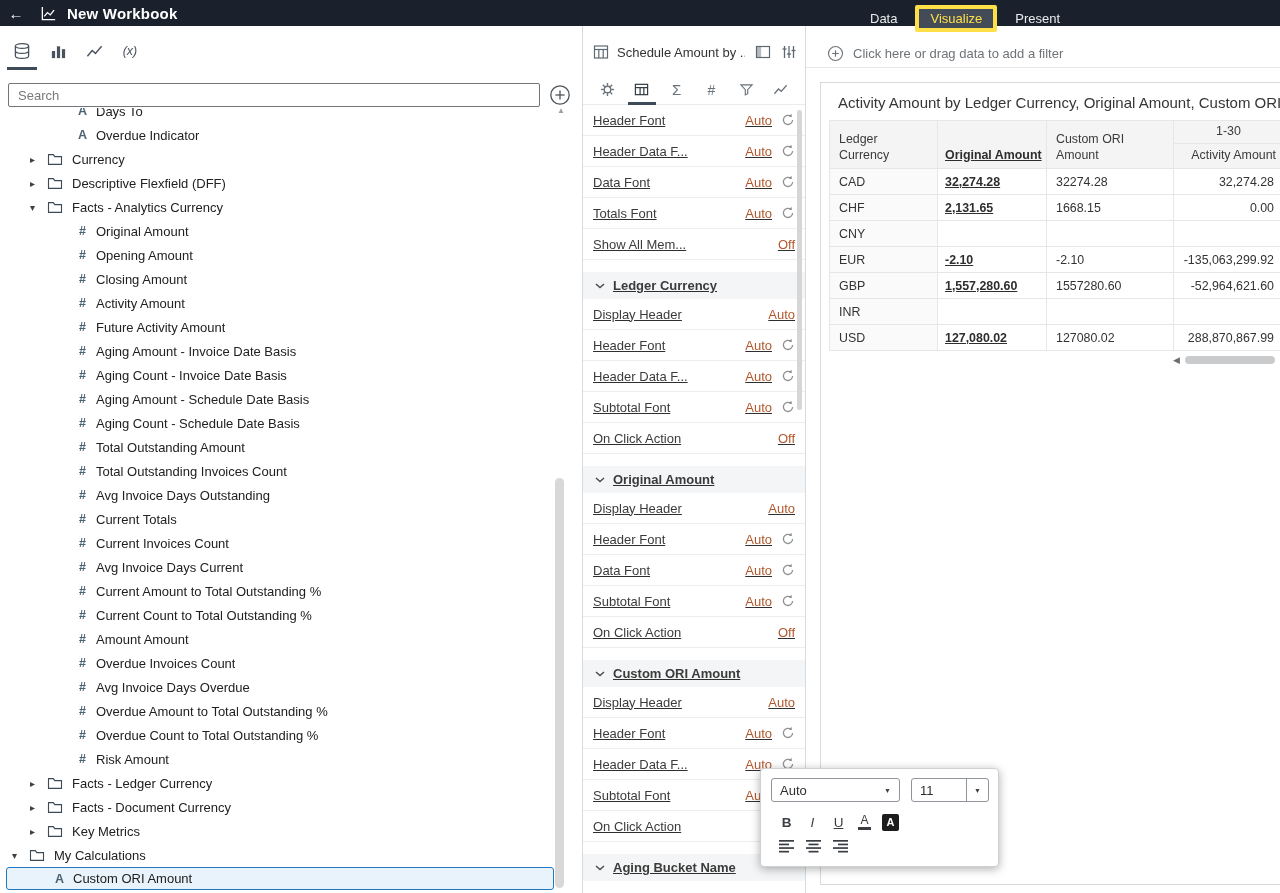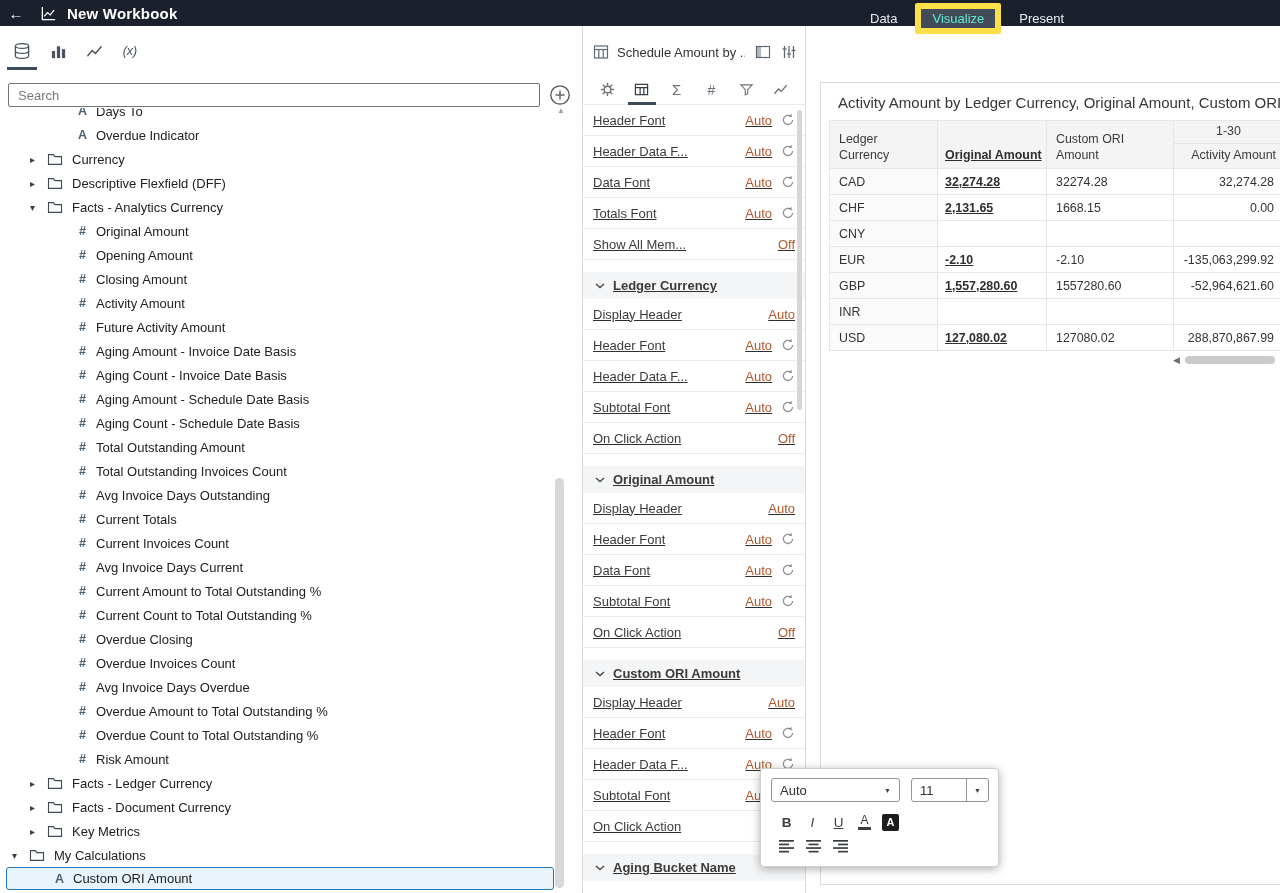--- a/index.html
+++ b/index.html
@@ -8,21 +8,21 @@
   #app { position:relative; width:1280px; height:893px; overflow:hidden; }
   svg { display:block; }
 
   
   .topbar { position:absolute; left:0; top:0; width:1280px; height:26px; background:#1b212c; display:flex; align-items:center; color:#fff; z-index:10; }
   .tb-back { width:32px; height:26px; display:flex; align-items:center; justify-content:center; font-size:15px; cursor:pointer; }
   .tb-icon { margin-left:8px; }
   .tb-title { margin-left:10px; font-size:15px; font-weight:bold; letter-spacing:.2px; }
   .tb-nav { position:absolute; left:862px; top:0; height:36px; display:flex; align-items:center; gap:10px; font-size:13px; }
   .tb-nav-item { padding:3px 8px; cursor:pointer; color:#e9ebee; }
-  .tb-nav-item.active { background:#434b58; border:6px solid #fde047; border-radius:2px; color:#5eead4; padding:2px 11px; }
+  .tb-nav-item.active { background:#434b58; border:4px solid #fde047; border-radius:2px; color:#fde047; padding:2px 11px; }
 
   
   .data-panel { position:absolute; left:0; top:26px; width:583px; bottom:0; background:#fff; border-right:1px solid #d7dade; }
   .left-tabs { position:absolute; top:10px; left:4px; display:flex; }
   .ltab { width:36px; height:30px; display:flex; align-items:center; justify-content:center; color:#4a535d; position:relative; cursor:pointer; font-size:13px; }
   .ltab.sel::after { content:""; position:absolute; left:3px; right:3px; bottom:-4px; height:3px; background:#3d4b59; }
   .fx { font-style:italic; font-size:12.5px; }
   .search-row { position:absolute; top:57px; left:8px; right:8px; height:24px; }
   .search-input { width:532px; height:24px; border:1px solid #70757a; border-radius:2px; padding:0 9px; font:13px "Liberation Sans", sans-serif; color:#a16207; outline:none; background:#fff; }
   .search-input::placeholder { color:#78797b; }
@@ -269,21 +269,21 @@
         <div class="tree-row" style="padding-left: 76px;">
           <span class="tree-ico">#</span>
           <span class="tree-label">Current Amount to Total Outstanding %</span>
         </div>
         <div class="tree-row" style="padding-left: 76px;">
           <span class="tree-ico">#</span>
           <span class="tree-label">Current Count to Total Outstanding %</span>
         </div>
         <div class="tree-row" style="padding-left: 76px;">
           <span class="tree-ico">#</span>
-          <span class="tree-label">Overdue Closing</span>
+          <span class="tree-label">Amount Amount</span>
         </div>
         <div class="tree-row" style="padding-left: 76px;">
           <span class="tree-ico">#</span>
           <span class="tree-label">Overdue Invoices Count</span>
         </div>
         <div class="tree-row" style="padding-left: 76px;">
           <span class="tree-ico">#</span>
           <span class="tree-label">Avg Invoice Days Overdue</span>
         </div>
         <div class="tree-row" style="padding-left: 76px;">
@@ -618,20 +618,30 @@
               <path d="M1 1l4 3.6L9 1" fill="none" stroke="currentColor" stroke-width="1.4"></path>
             </svg>
           </span>
           <span class="sec-label">Aging Bucket Name</span>
         </div>
       </div>
     <div class="pp-scroll-thumb"></div>
   </div>
 
   <div class="canvas">
+    <div class="filter-bar">
+      <span>
+        <svg width="17" height="17" viewBox="0 0 18 18">
+            <circle cx="9" cy="9" r="7.4" fill="none" stroke="currentColor" stroke-width="1.2"></circle>
+            <line x1="9" y1="5.6" x2="9" y2="12.4" stroke="currentColor" stroke-width="1.2"></line>
+            <line x1="5.6" y1="9" x2="12.4" y2="9" stroke="currentColor" stroke-width="1.2"></line>
+          </svg>
+      </span>
+      <span>Click here or drag data to add a filter</span>
+    </div>
 
     <div class="viz-frame">
       <div class="viz-title">Activity Amount by Ledger Currency, Original Amount, Custom ORI Amount</div>
       <table class="pivot">
         <colgroup>
             <col style="width:108px">
             <col style="width:109px">
             <col style="width:127px">
             <col style="width:110px">
           </colgroup>

